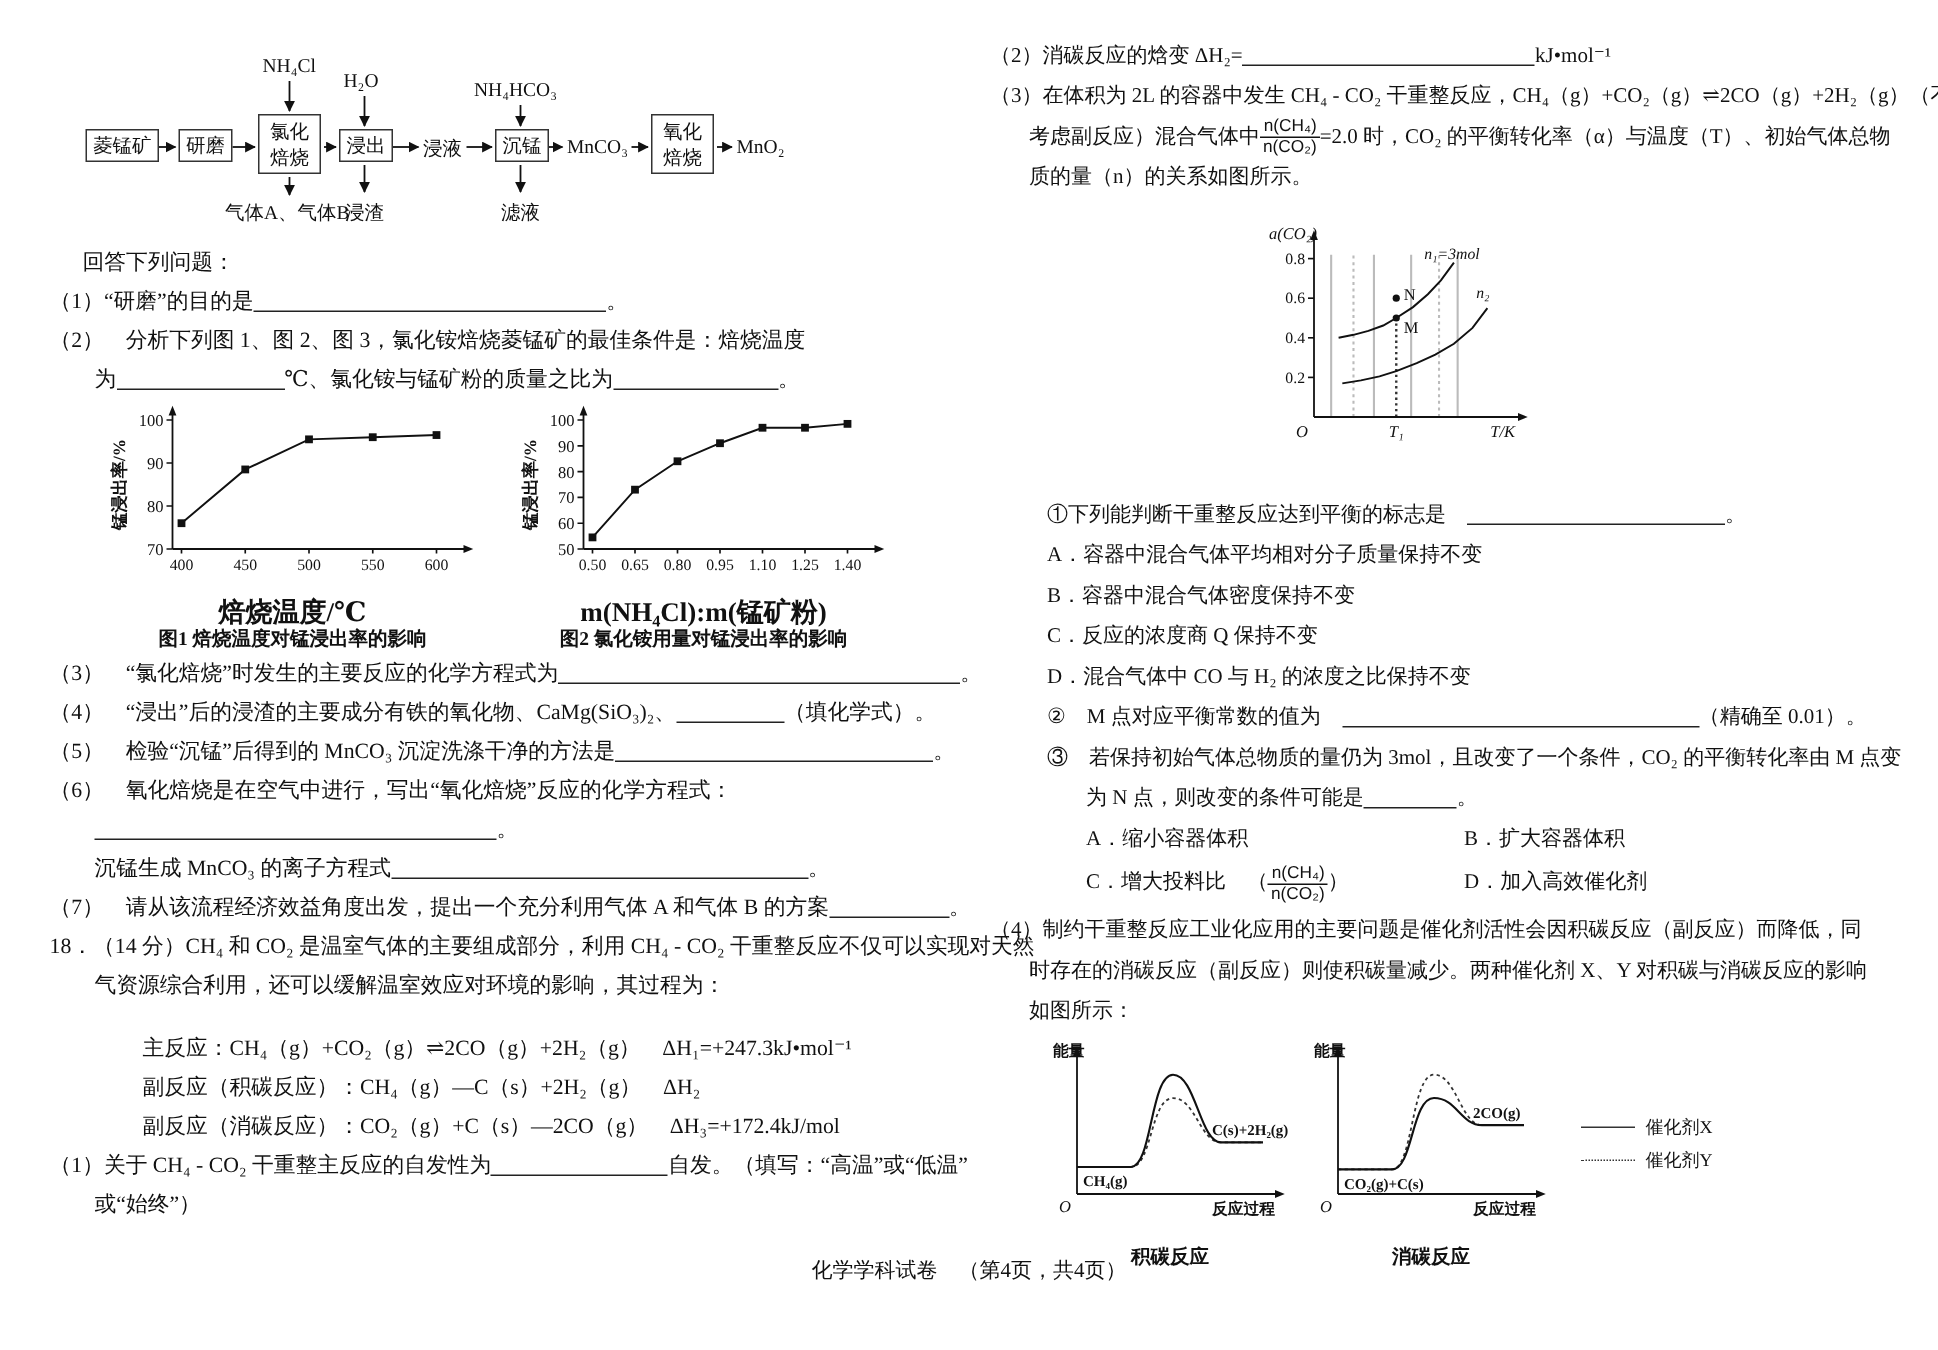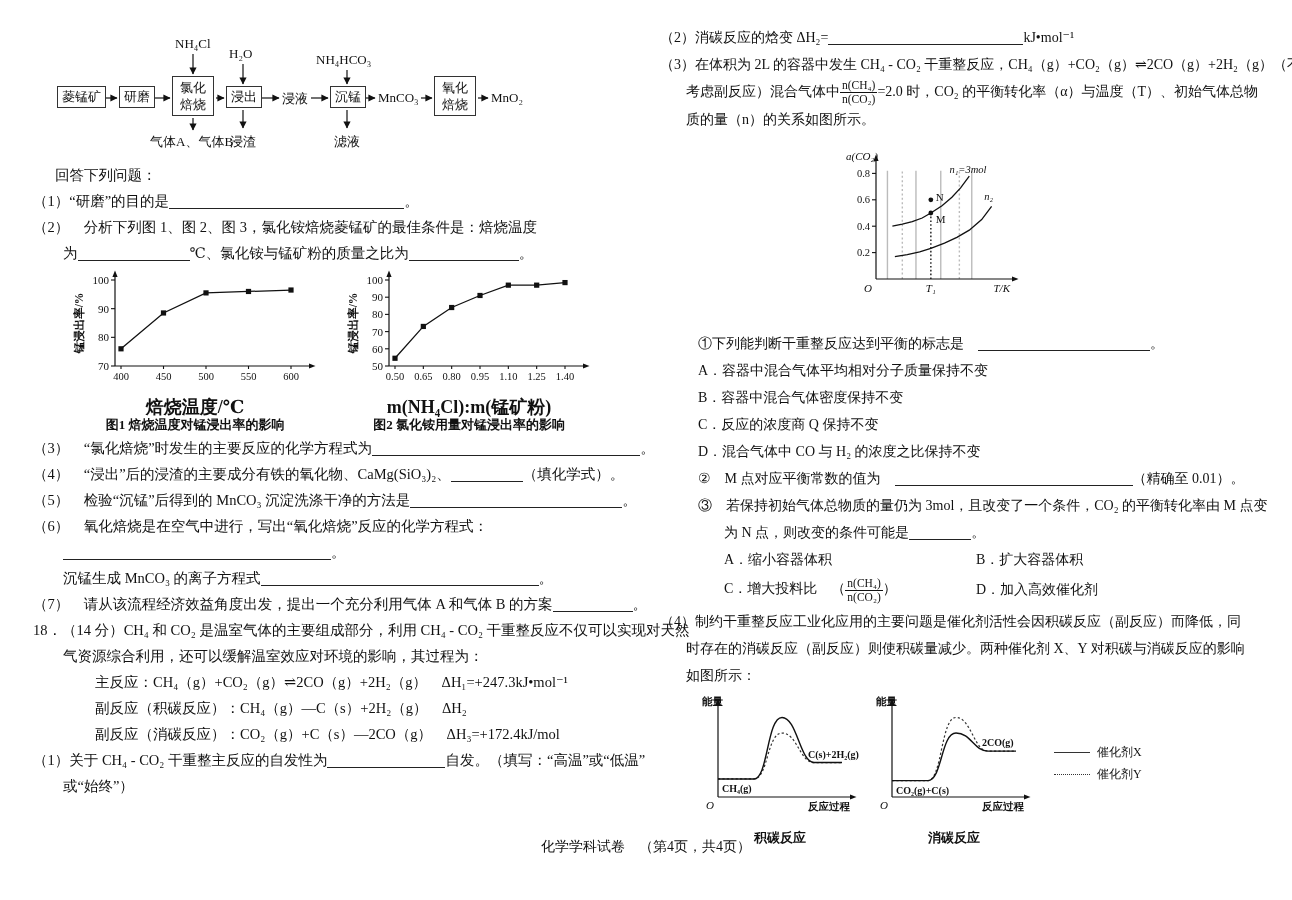--- a/index.html
+++ b/index.html
@@ -20,21 +20,21 @@
   .rind{padding-left:26px;}
   .gap-top{margin-top:20px;}
   .small-gap{margin-top:4px;}
   
   .figrow{display:flex;gap:26px;margin:4px 0 2px 38px;}
   .figcol{text-align:center;width:248px;}
   .figxlab{font-size:18px;font-weight:bold;line-height:15px;margin-top:0px;}
   .figcap{font-size:13px;font-weight:bold;line-height:16px;margin-top:2px;}
   
   .frac{display:inline-block;text-align:right;vertical-align:middle;font-size:11.5px;line-height:13px;
-        font-family:Liberation Serif, serif;}
+        font-family:Liberation Sans, sans-serif;}
   .frac .num{display:block;border-bottom:1px solid #111;padding:0 2px;}
   .frac .den{display:block;padding:0 2px;}
   
   .optblock{padding-left:38px;}
   .optrow{display:flex;align-items:center;padding-left:64px;}
   .optrow .optA{width:252px;}
   
   .eqwrap{margin-left:182px;margin-top:16px;margin-bottom:12px;}
   
   .edrow{display:flex;margin-left:36px;margin-top:6px;align-items:flex-start;}
@@ -185,21 +185,21 @@
     <p><span>（3）　“氯化焙烧”时发生的主要反应的化学方程式为</span><span class="blank" style="width:268px;"></span><span>。</span></p>
     <p><span>（4）　“浸出”后的浸渣的主要成分有铁的氧化物、CaMg(SiO₃)₂、</span><span class="blank" style="width:72px;"></span><span>（填化学式）。</span></p>
     <p><span>（5）　检验“沉锰”后得到的 MnCO₃ 沉淀洗涤干净的方法是</span><span class="blank" style="width:212px;"></span><span>。</span></p>
     <p>（6）　氧化焙烧是在空气中进行，写出“氧化焙烧”反应的化学方程式：</p>
     <p class="ind small-gap"><span class="blank" style="width:268px;"></span><span>。</span></p>
     <p class="ind"><span>沉锰生成 MnCO₃ 的离子方程式</span><span class="blank" style="width:278px;"></span><span>。</span></p>
     <p><span>（7）　请从该流程经济效益角度出发，提出一个充分利用气体 A 和气体 B 的方案</span><span class="blank" style="width:80px;"></span><span>。</span></p>
 
     <p class="gap-top">18．（14 分）CH₄ 和 CO₂ 是温室气体的主要组成部分，利用 CH₄ - CO₂ 干重整反应不仅可以实现对天然</p>
     <p class="ind">气资源综合利用，还可以缓解温室效应对环境的影响，其过程为：</p>
-    <p style="padding-left:62px;">主反应：CH₄（g）+CO₂（g）⇌2CO（g）+2H₂（g）　ΔH₁=+247.3kJ•mol⁻¹</p>
+    <p style="padding-left:62px;margin-top:16px;">主反应：CH₄（g）+CO₂（g）⇌2CO（g）+2H₂（g）　ΔH₁=+247.3kJ•mol⁻¹</p>
     <p style="padding-left:62px;">副反应（积碳反应）：CH₄（g）—C（s）+2H₂（g）　ΔH₂</p>
     <p style="padding-left:62px;">副反应（消碳反应）：CO₂（g）+C（s）—2CO（g）　ΔH₃=+172.4kJ/mol</p>
     <p><span>（1）关于 CH₄ - CO₂ 干重整主反应的自发性为</span><span class="blank" style="width:118px;"></span><span>自发。（填写：“高温”或“低温”</span></p>
     <p class="ind">或“始终”）</p>
   </div>
 
   <div id="rightcol">
     <p><span>（2）消碳反应的焓变 ΔH₂=</span><span class="blank" style="width:195px;"></span><span>kJ•mol⁻¹</span></p>
     <p>（3）在体积为 2L 的容器中发生 CH₄ - CO₂ 干重整反应，CH₄（g）+CO₂（g）⇌2CO（g）+2H₂（g）（不</p>
     <p class="rind"><span>考虑副反应）混合气体中</span><span class="frac"><span class="num">n(CH₄)</span><span class="den">n(CO₂)</span></span><span>=2.0 时，CO₂ 的平衡转化率（α）与温度（T）、初始气体总物</span></p>

